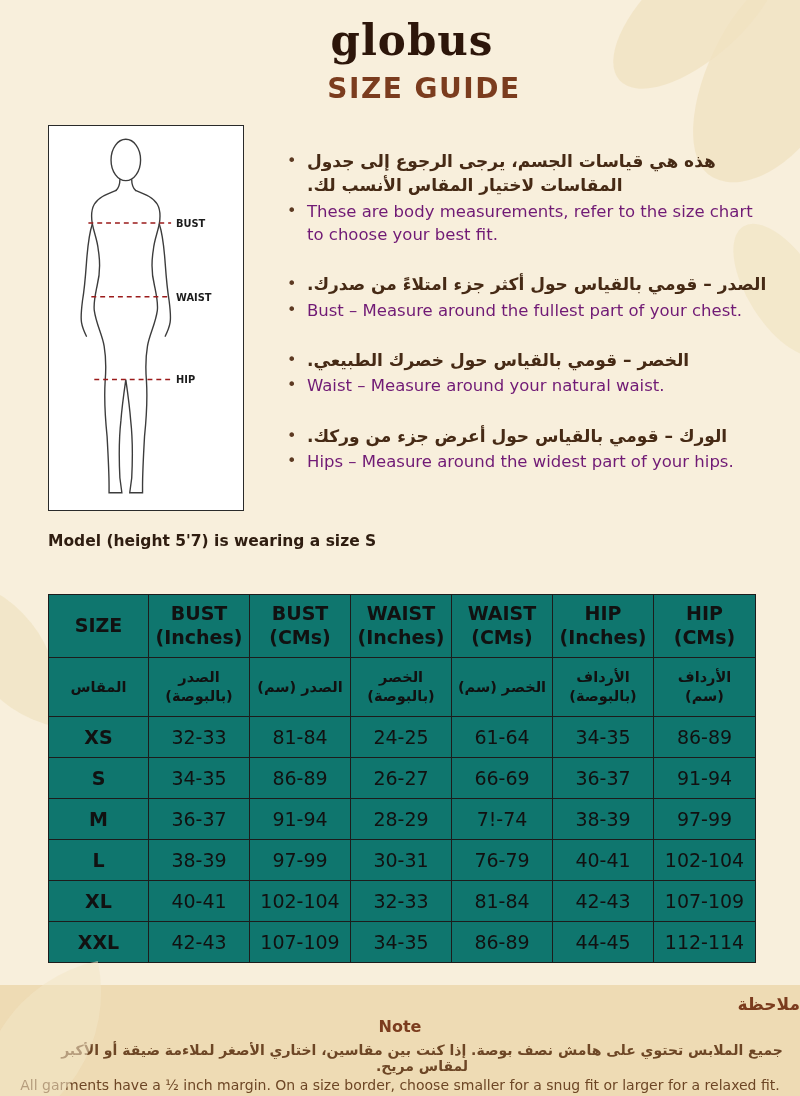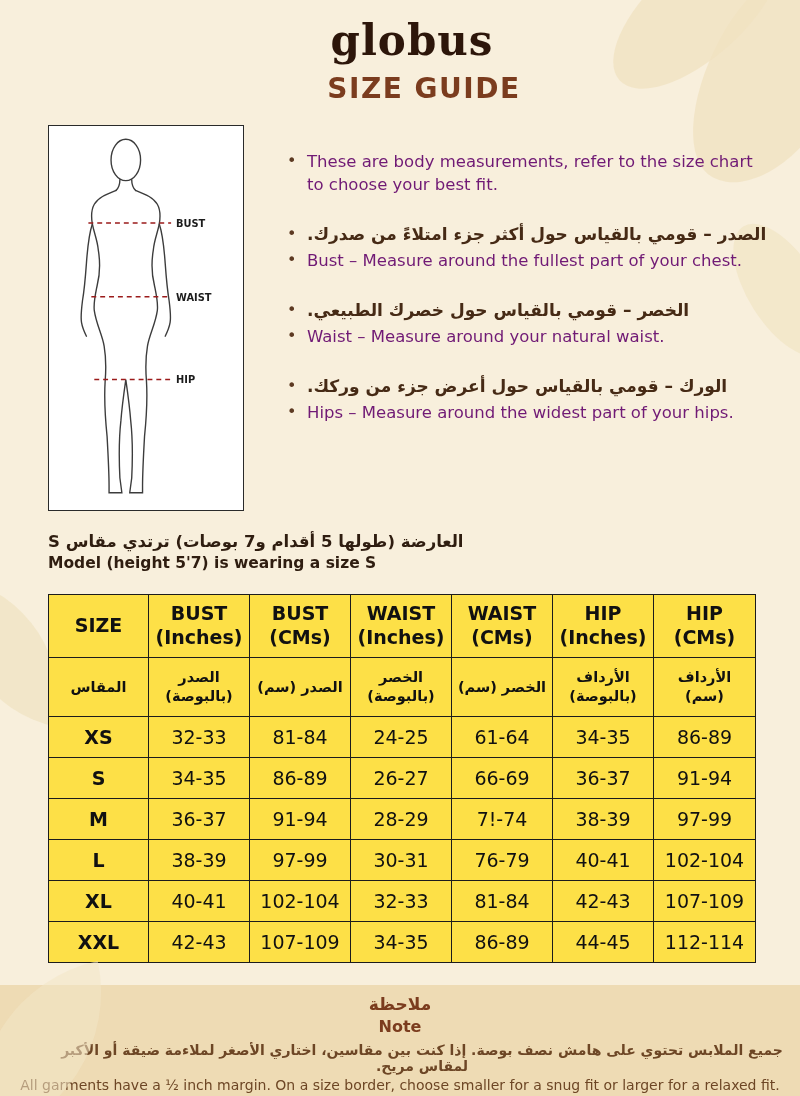--- a/index.html
+++ b/index.html
@@ -38,34 +38,34 @@
   .instructions li .dot::before{content:"\2022";}
   .ar-txt{direction:rtl;text-align:left;font-size:17px;font-weight:700;color:#462a15;}
   .en-txt{font-size:16.5px;color:#701a75;}
 
   .model-note{position:absolute;left:48px;top:531px;z-index:1;}
   .mn-ar{direction:rtl;text-align:left;font-size:16.5px;font-weight:600;color:#2f1d10;line-height:1.35;}
   .mn-en{font-size:15.5px;font-weight:700;color:#2f1d10;line-height:1.4;}
 
   .size-table{
     position:absolute;left:48px;top:594px;width:708px;z-index:1;
-    border-collapse:collapse;background:#fde047;table-layout:fixed;
+    border-collapse:collapse;background:#0f766e;table-layout:fixed;
   }
   .size-table th,.size-table td{border:1.6px solid #1c1c1c;text-align:center;vertical-align:middle;padding:0;}
   .hdr-en th{height:62px;font-size:19px;font-weight:700;color:#111;line-height:1.25;}
   .hdr-ar th{height:54px;font-size:14.5px;font-weight:700;color:#111;line-height:1.3;padding:2px 4px;direction:rtl;}
   .data-row th,.data-row td{height:40px;font-size:19px;color:#111;}
   .data-row th{font-weight:700;}
   .data-row td{font-weight:400;border-radius:14px;}
 
   .note-band{
     position:absolute;left:0;top:985px;width:100%;height:111px;z-index:1;
     background:var(--note-bg,#eedbb4);text-align:center;box-sizing:border-box;padding-top:9px;
   }
-  .note-title-ar{font-size:17px;font-weight:700;color:var(--heading,#7b3c1e);direction:rtl;}
+  .note-title-ar{font-size:17px;font-weight:700;color:var(--heading,#7b3c1e);direction:rtl;text-align:right;}
   .note-title-en{font-size:16px;font-weight:700;color:var(--heading,#7b3c1e);margin-top:3px;}
   .note-body-ar{font-size:14px;font-weight:600;color:#6d4625;direction:rtl;margin-top:6px;padding-left:44px;}
   .note-body-en{font-size:14px;color:#6d4625;margin-top:3px;}
 </style>
 </head>
 <body>
 
 <div class="leaf leaf-tr-1"></div>
 <div class="leaf leaf-tr-2"></div>
 <div class="leaf leaf-tr-3"></div>
@@ -94,20 +94,24 @@
       <text x="129" y="101">BUST</text>
       <text x="129" y="176">WAIST</text>
       <text x="129" y="260">HIP</text>
     </g>
   </svg>
 </div>
 
 <ul class="instructions">
   <li>
       <span class="dot"></span>
+      <span class="ar-txt">هذه هي قياسات الجسم، يرجى الرجوع إلى جدول المقاسات لاختيار المقاس الأنسب لك.</span>
+    </li>
+  <li>
+      <span class="dot"></span>
       <span class="en-txt">These are body measurements, refer to the size chart to choose your best fit.</span>
     </li>
 
   <li class="gap">
       <span class="dot"></span>
       <span class="ar-txt">الصدر – قومي بالقياس حول أكثر جزء امتلاءً من صدرك.</span>
     </li>
   <li>
       <span class="dot"></span>
       <span class="en-txt">Bust – Measure around the fullest part of your chest.</span>
@@ -126,21 +130,20 @@
       <span class="dot"></span>
       <span class="ar-txt">الورك – قومي بالقياس حول أعرض جزء من وركك.</span>
     </li>
   <li>
       <span class="dot"></span>
       <span class="en-txt">Hips – Measure around the widest part of your hips.</span>
     </li>
 </ul>
 
 <div class="model-note">
-  <div class="mn-ar">العارضة (طولها 5 أقدام و7 بوصات) ترتدي مقاس S</div>
   <div class="mn-en">Model (height 5'7) is wearing a size S</div>
 </div>
 
 <table class="size-table">
   <colgroup>
     <col style="width:100px">
     <col style="width:101px">
       <col style="width:101px">
       <col style="width:101px">
     <col style="width:101px">

